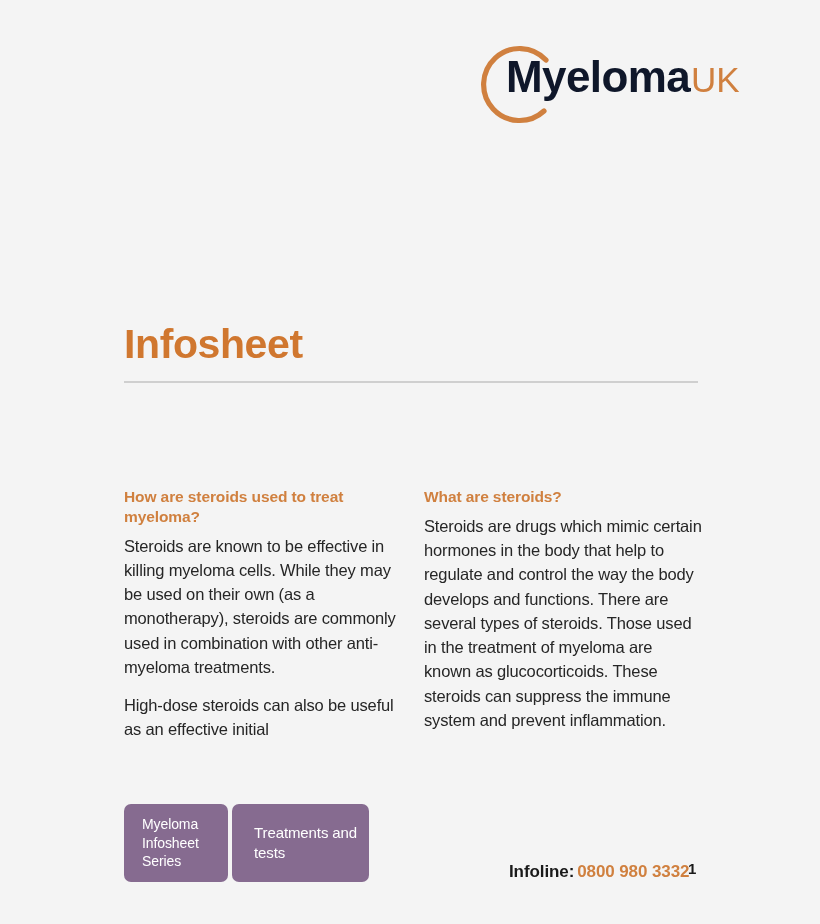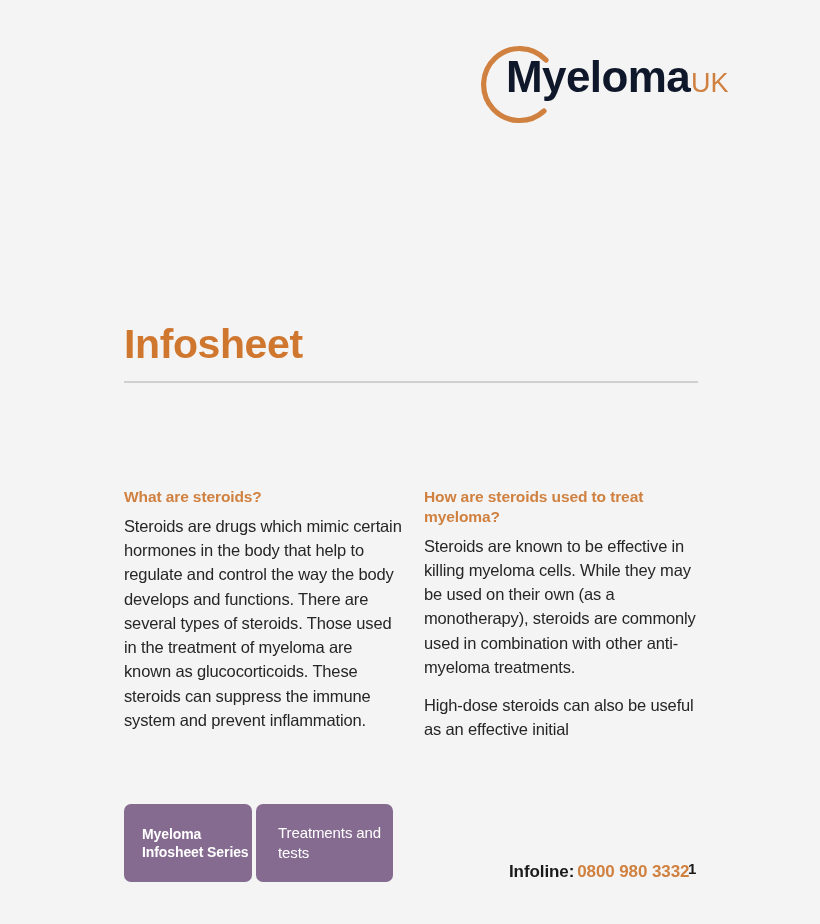--- a/index.html
+++ b/index.html
@@ -45,21 +45,21 @@
     white-space: nowrap;
     line-height: 1;
   }
   .logo-myeloma {
     font-size: 44px;
     font-weight: 700;
     color: #0f172a;
     letter-spacing: -0.6px;
   }
   .logo-uk {
-    font-size: 27px;
+    font-size: 35px;
     font-weight: 400;
     color: #d0803f;
     letter-spacing: 0px;
     margin-left: 1px;
   }
 
   
   .doc-title {
     position: absolute;
     left: 124px;
@@ -134,24 +134,24 @@
   }
   .badge-seg {
     background: #866b90;
     border-radius: 7px;
     box-sizing: border-box;
     display: flex;
     align-items: center;
     color: #ffffff;
   }
   .badge-seg-primary {
-    width: 128px;
+    width: 104px;
     padding-left: 18px;
     font-size: 14px;
-    font-weight: 700;
+    font-weight: 400;
     line-height: 1.32;
     letter-spacing: -0.1px;
   }
   .badge-seg-secondary {
     width: 137px;
     padding-left: 22px;
     font-size: 15px;
     font-weight: 400;
     line-height: 1.32;
     letter-spacing: -0.1px;
@@ -198,30 +198,30 @@
     </div>
   </div>
 
   <h1 class="doc-title">Infosheet</h1>
   <div class="rule"></div>
 
 
   <div class="columns">
 
     <div class="col">
-      <h2 class="col-head">What are steroids?</h2>
-      <p>Steroids are drugs which mimic certain hormones in the body that help to regulate and control the way the body develops and functions. There are several types of steroids. Those used in the treatment of myeloma are known as glucocorticoids. These steroids can suppress the immune system and prevent inflammation.</p>
-    </div>
-
-    <div class="col">
       <h2 class="col-head">How are steroids used to treat myeloma?</h2>
       <p>Steroids are known to be effective in killing myeloma cells. While they may be used on their own (as a monotherapy), steroids are commonly used in combination with other anti-myeloma treatments.</p>
       <p>High-dose steroids can also be useful as an effective initial</p>
     </div>
 
+    <div class="col">
+      <h2 class="col-head">What are steroids?</h2>
+      <p>Steroids are drugs which mimic certain hormones in the body that help to regulate and control the way the body develops and functions. There are several types of steroids. Those used in the treatment of myeloma are known as glucocorticoids. These steroids can suppress the immune system and prevent inflammation.</p>
+    </div>
+
   </div>
 
   <div class="series-badge">
     <div class="badge-seg badge-seg-primary">Myeloma Infosheet Series</div>
     <div class="badge-seg badge-seg-secondary">Treatments and tests</div>
   </div>
 
   <div class="footer">
     <div class="infoline">
       <span class="infoline-label">Infoline:</span><span class="infoline-number">0800 980 3332</span>

